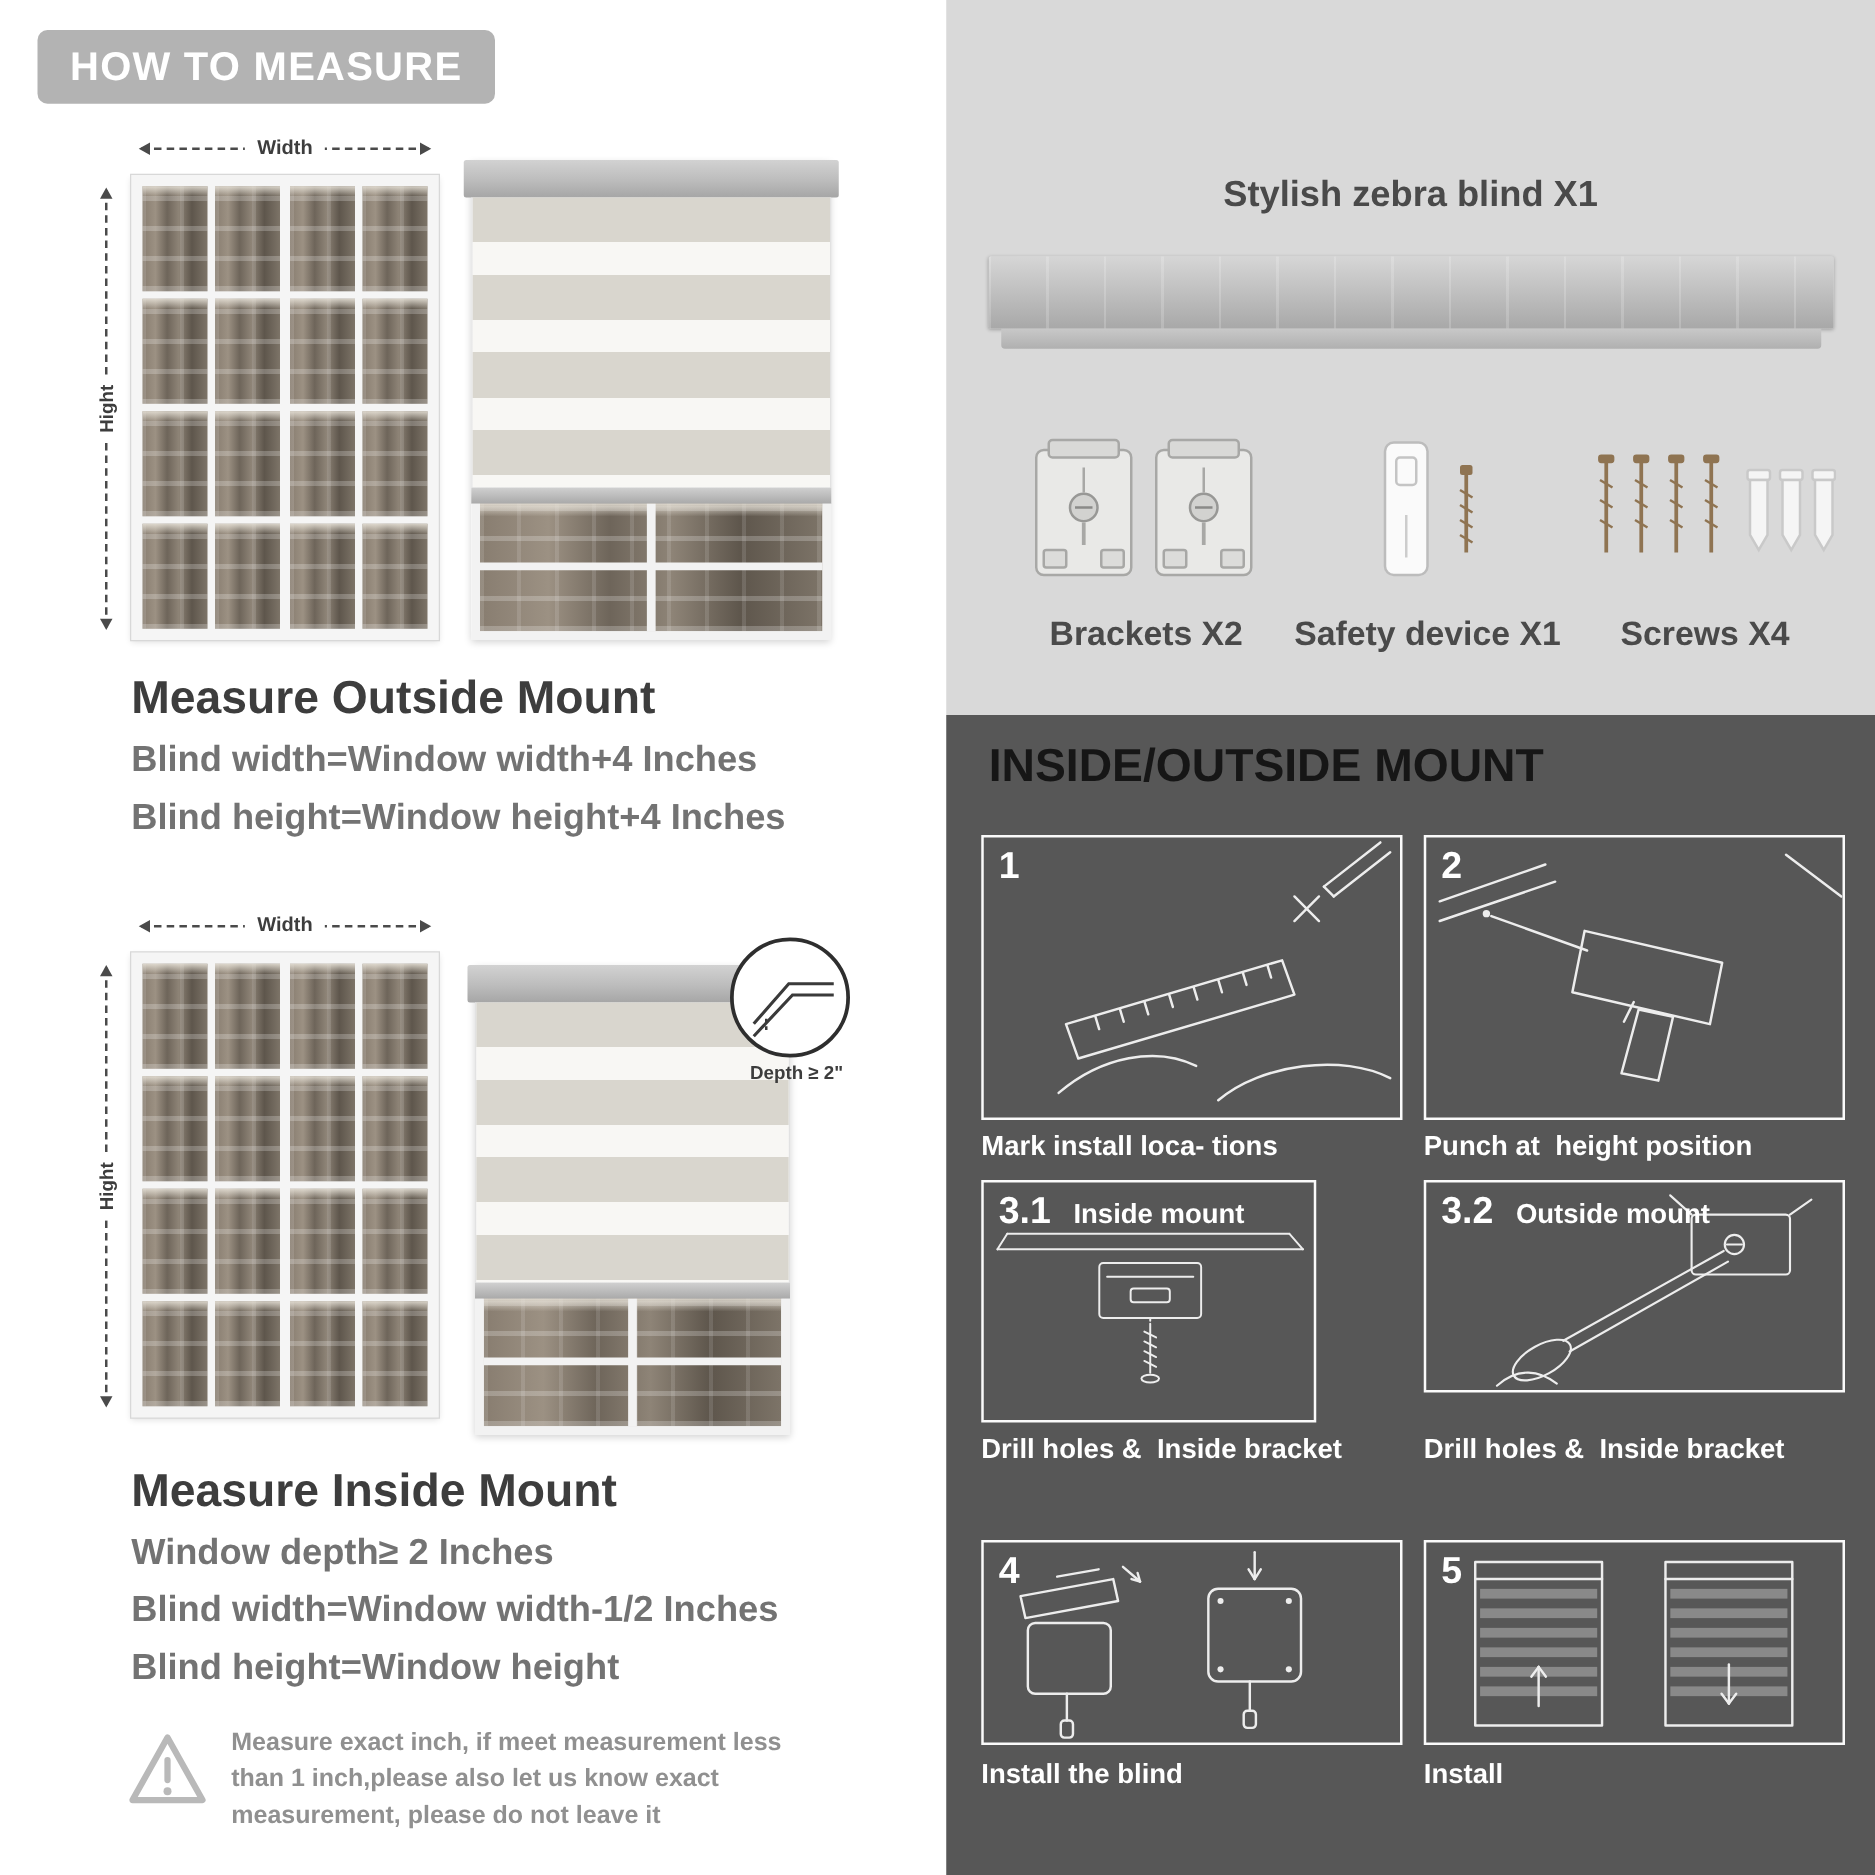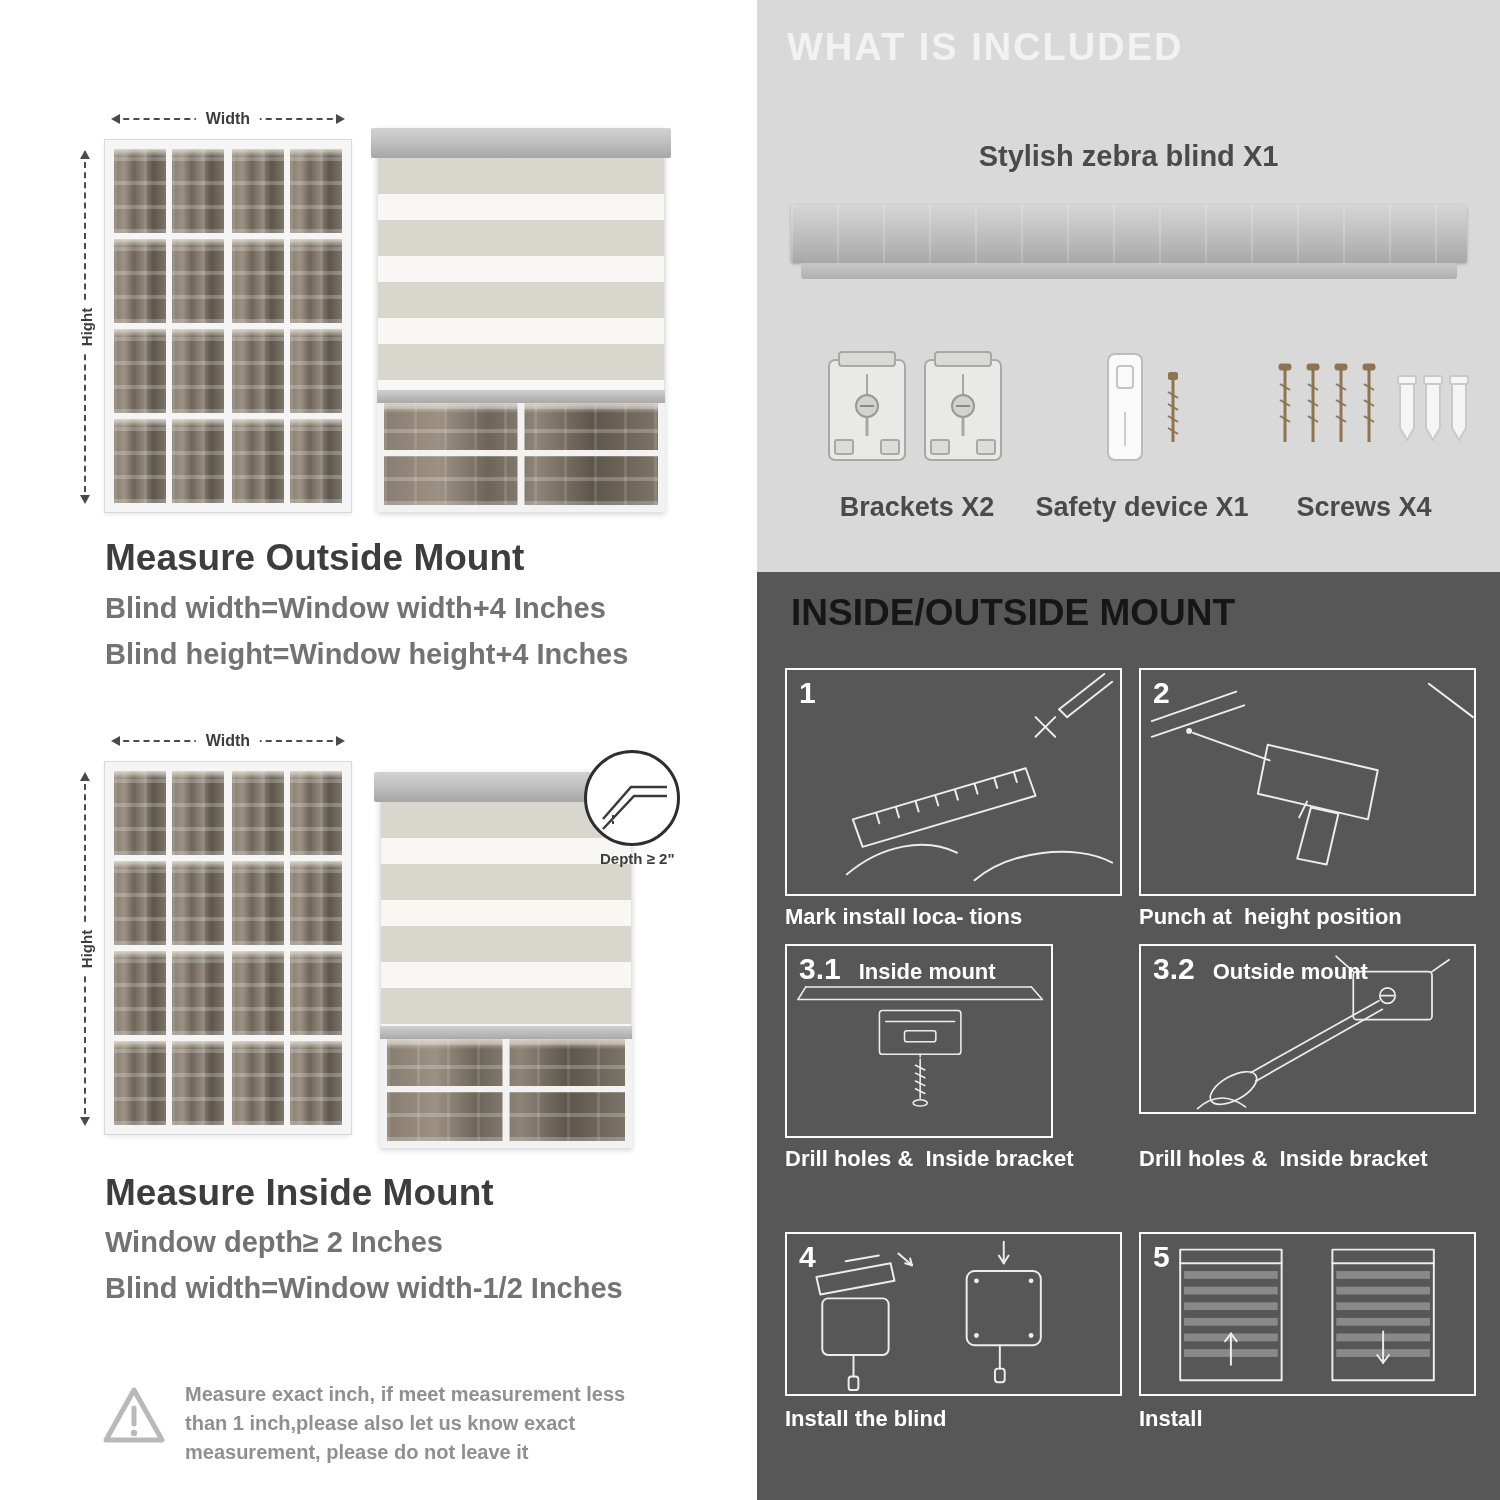--- a/index.html
+++ b/index.html
@@ -94,20 +94,21 @@
   .lineart .fill { fill:#ededed; stroke:none; }
   .lineart .soft { fill:rgba(255,255,255,.3); stroke:none; }
 </style>
 </head>
 <body>
 
 <div id="page">
 
   <div id="left">
 
+    <div class="hm-badge">HOW TO MEASURE</div>
 
     <div class="h-arrow" style="left:113px; top:118px; width:230px;">
       <span class="arrow-label">Width</span>
     </div>
     <div class="v-arrow" style="left:84px; top:152px; height:350px;">
       <span class="arrow-label">Hight</span>
     </div>
 
     <div class="win" style="left:105px; top:140px; width:246px; height:372px;">
       <div class="sash">
@@ -185,31 +186,31 @@
         <path d="M16,66 L44,34 L80,34" fill="none" stroke="#3a3a3a" stroke-width="2.5"></path>
         <path d="M16,76 L47,43 L80,43" fill="none" stroke="#3a3a3a" stroke-width="2.5"></path>
         <path d="M26,62 L26,72" fill="none" stroke="#3a3a3a" stroke-width="2" stroke-dasharray="3 3"></path>
       </svg>
     </div>
     <div class="depth-label" style="left:600px; top:850px;">Depth ≥ 2"</div>
 
     <div class="h1" style="left:105px; top:1172px;">Measure Inside Mount</div>
     <div class="rule" style="left:105px; top:1226px;">Window depth≥ 2 Inches</div>
     <div class="rule" style="left:105px; top:1272px;">Blind width=Window width-1/2 Inches</div>
+    <div class="rule" style="left:105px; top:1318px;">Blind height=Window height</div>
 
     <svg style="position:absolute; left:102px; top:1384px; width:64px; height:64px;" viewBox="0 0 64 64">
       <path d="M32,6 L60,56 L4,56 Z" fill="none" stroke="#b9b9b9" stroke-width="5" stroke-linejoin="round"></path>
       <line x1="32" y1="24" x2="32" y2="40" stroke="#b9b9b9" stroke-width="5" stroke-linecap="round"></line>
       <circle cx="32" cy="49" r="3.2" fill="#b9b9b9"></circle>
     </svg>
     <div class="note-text" style="left:185px; top:1380px;">Measure exact inch, if meet measurement less than 1 inch,please also let us know exact measurement, please do not leave it</div>
   </div>
 
   <div id="right-top">
-    <div class="wi-badge">WHAT IS INCLUDED</div>
     <div class="blind-label">Stylish zebra blind X1</div>
     <div class="cassette-illus"></div>
     <div class="cassette-lip"></div>
 
     <svg class="item-icon" style="left:58px; top:348px; width:200px; height:128px;" viewBox="0 0 200 128">
       <g>
         <rect x="14" y="12" width="76" height="100" rx="6" fill="#e9e9e7" stroke="#a8a8a6" stroke-width="2"></rect>
         <rect x="24" y="4" width="56" height="14" rx="3" fill="#d9d9d7" stroke="#a8a8a6" stroke-width="2"></rect>
         <line x1="52" y1="26" x2="52" y2="46" stroke="#a8a8a6" stroke-width="2"></line>
         <circle cx="52" cy="58" r="11" fill="#d2d2d0" stroke="#989896" stroke-width="2"></circle>

